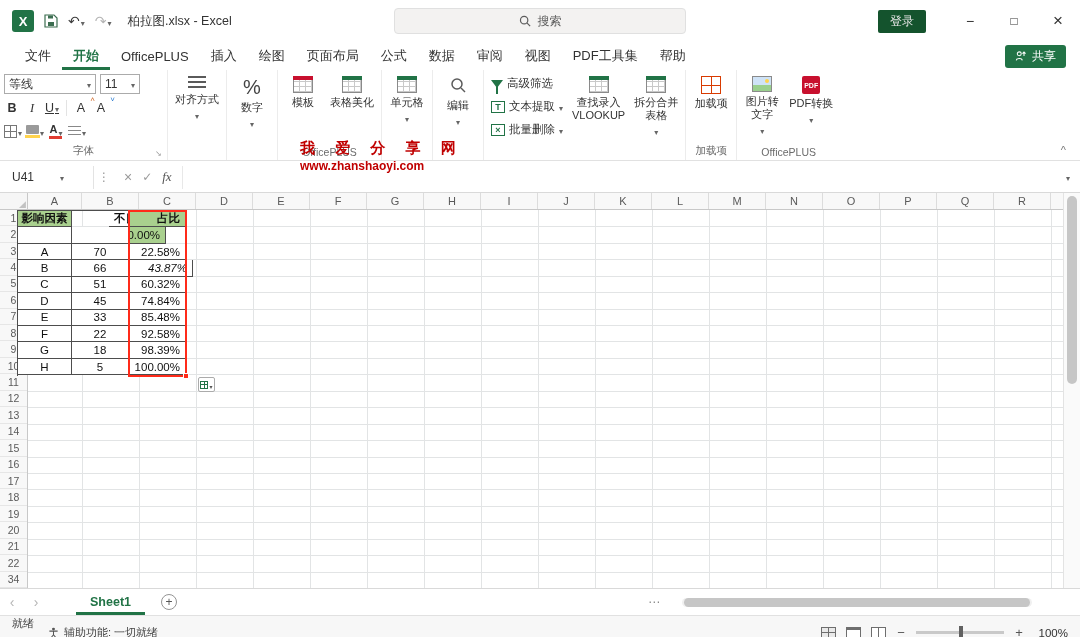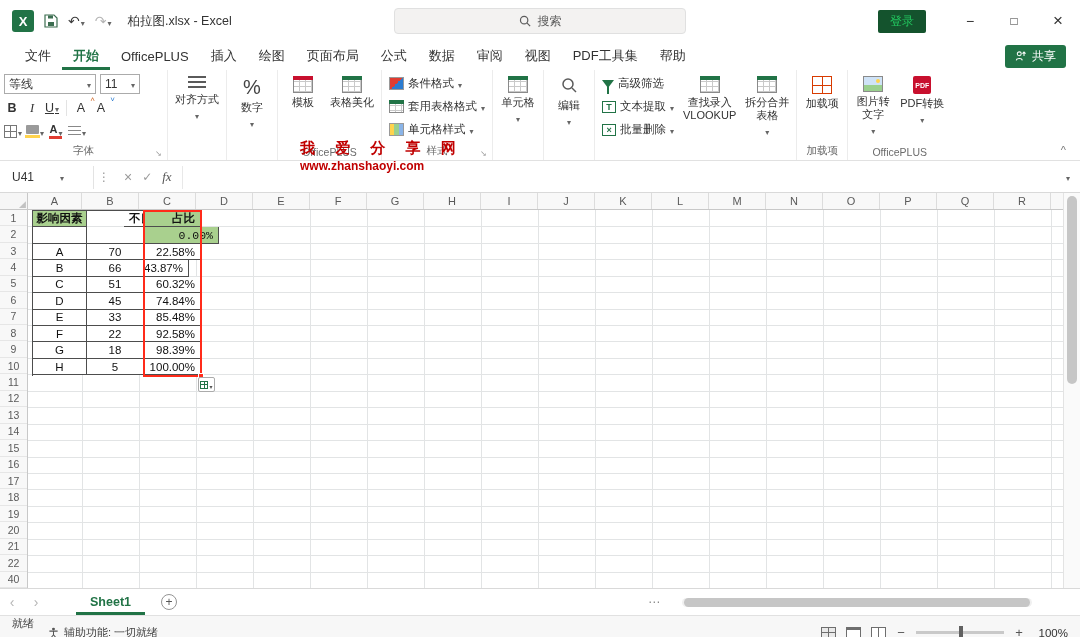--- a/index.html
+++ b/index.html
@@ -16,21 +16,21 @@
     display:flex;align-items:center;justify-content:center;border-radius:3px;margin:0 10px 0 12px;}
   .qat{display:flex;align-items:center;gap:10px;color:#444;}
   .qat .qbtn{display:flex;align-items:center;font-size:14px;color:#3d3d3d;cursor:default;}
   .i-dd::after{content:"▾";font-size:8px;color:#666;}
   .qbtn .i-dd{margin-left:1px;}
   .qbtn.dim{color:#b5b5b5;}
   .doc-title{margin-left:16px;font-size:12.5px;color:#333;}
   .searchbox{position:absolute;left:50%;top:8px;transform:translateX(-50%);width:292px;height:26px;
     background:#F3F2F1;border:1px solid #E0E0E0;border-radius:4px;display:flex;align-items:center;justify-content:center;gap:7px;color:#5c5c5c;}
   .tb-right{margin-left:auto;display:flex;align-items:center;height:100%;}
-  .login-btn{background:#14532d;color:#22c55e;font-size:12px;padding:3px 12px;border-radius:2px;margin-right:22px;cursor:default;}
+  .login-btn{background:#14532d;color:#e5e5e5;font-size:12px;padding:3px 12px;border-radius:2px;margin-right:22px;cursor:default;}
   .wbtn{width:44px;height:42px;display:flex;align-items:center;justify-content:center;font-size:14px;color:#333;}
   .i-min::after{content:"−";} .i-max::after{content:"□";font-size:12px;} .i-close::after{content:"×";font-size:17px;}
 
   
   .tabrow{position:absolute;left:0;top:42px;width:100%;height:28px;display:flex;align-items:stretch;background:#fff;padding-left:14px;}
   .rtabs{display:flex;}
   .rtab{padding:0 11px;display:flex;align-items:center;font-size:13px;color:#333;cursor:default;}
   .rtab.active{color:var(--accent);font-weight:700;box-shadow:inset 0 -3px 0 var(--accent);}
   .share-btn{margin-left:auto;margin-right:14px;align-self:center;background:var(--accent);color:#fff;border:none;
     display:flex;align-items:center;gap:5px;font-size:12px;padding:3px 10px;border-radius:3px;cursor:default;}
@@ -112,21 +112,21 @@
   .corner{position:absolute;left:0;top:0;width:28px;height:17px;background:#F6F6F6;border-right:1px solid #C8C8C8;border-bottom:1px solid #C8C8C8;}
   .corner-tri{position:absolute;right:1px;bottom:0;font-size:9px;color:#C2C2C2;line-height:9px;}
   .corner-tri::after{content:"◢";}
   .colheads{position:absolute;left:28px;top:0;right:0;height:17px;border-bottom:1px solid #C8C8C8;background:#F8F8F8;}
   .colhead{position:absolute;top:0;height:16px;font-size:11px;color:#5a5a5a;display:flex;align-items:center;justify-content:center;border-right:1px solid #DCDCDC;}
   .rowheads{position:absolute;left:0;top:17px;width:28px;bottom:0;border-right:1px solid #C8C8C8;background:#F8F8F8;}
   .rowhead{position:absolute;left:0;width:27px;font-size:10.5px;color:#5a5a5a;display:flex;align-items:center;justify-content:center;border-bottom:1px solid #E6E6E6;}
   .vline,.hline{position:absolute;background:#E2E4E5;}
   .vline{width:1px;top:17px;height:378px;}
   .hline{height:1px;left:28px;width:1035px;}
-  .toverlay{position:absolute;left:32px;top:17px;width:169px;height:166px;border-left:1px solid #4d4d4d;border-top:1px solid #4d4d4d;z-index:5;}
+  .toverlay{position:absolute;left:17px;top:17px;width:169px;height:166px;border-left:1px solid #4d4d4d;border-top:1px solid #4d4d4d;z-index:5;}
   .tcell{position:absolute;border-right:1px solid #4d4d4d;border-bottom:1px solid #4d4d4d;font-size:11.5px;color:#111;background:#fff;display:flex;align-items:center;justify-content:center;overflow:hidden;}
   .tcell.right{justify-content:flex-end;padding-right:5px;}
   .tcell.greenbg{background:var(--header-fill);}
   .tcell.hdr{font-weight:700;}
   .rangebox{position:absolute;left:110px;top:-1px;width:59px;height:167px;border:2px solid var(--range-border);pointer-events:none;z-index:6;}
   .fill-handle{position:absolute;right:-4px;bottom:-4px;width:6px;height:6px;background:var(--range-border);border:1px solid #fff;}
   .fill-options{position:absolute;left:198px;top:184px;width:17px;height:15px;background:#fff;border:1px solid #ABABAB;border-radius:2px;z-index:7;display:flex;align-items:center;justify-content:center;gap:1px;}
   .fo-grid{width:8px;height:8px;border:1px solid var(--accent);
     background:linear-gradient(var(--accent),var(--accent)) center/100% 1px no-repeat,linear-gradient(var(--accent),var(--accent)) center/1px 100% no-repeat;}
   .fo-dd::after{content:"▾";font-size:6px;color:#555;}
@@ -294,41 +294,20 @@
           <span class="blab">模板</span>
         </div>
         <div class="bb">
           <span class="tblic green"></span>
           <span class="blab">表格美化</span>
         </div>
       </div>
       <div class="grp-label"><span>OfficePLUS</span></div>
     </div>
 
-    <div class="grp">
-      <div class="grp-body" style="flex-direction:column;gap:2px;">
-        <span class="sb">
-            <span class="cf-ic"></span>
-            <span>条件格式</span>
-            <span class="i-dd"></span>
-          </span>
-        <span class="sb">
-            <span class="tblic green" style="width:15px;height:13px"></span>
-            <span>套用表格格式</span>
-            <span class="i-dd"></span>
-          </span>
-        <span class="sb">
-            <span class="cs-ic"></span>
-            <span>单元格样式</span>
-            <span class="i-dd"></span>
-          </span>
-      </div>
-      <div class="grp-label"><span>样式</span></div>
-      <span class="launcher"></span>
-    </div>
 
     <div class="grp">
       <div class="grp-body">
         <div class="bb">
           <span class="tblic green"></span>
           <span class="blab">单元格</span>
           <span class="i-dd"></span>
         </div>
       </div>
     </div>
@@ -470,21 +449,21 @@
         <div class="rowhead" style="top: 197.217px; height: 16.4348px;">13</div>
         <div class="rowhead" style="top: 213.652px; height: 16.4348px;">14</div>
         <div class="rowhead" style="top: 230.087px; height: 16.4348px;">15</div>
         <div class="rowhead" style="top: 246.522px; height: 16px;">16</div>
         <div class="rowhead" style="top: 262.957px; height: 16.4348px;">17</div>
         <div class="rowhead" style="top: 279.391px; height: 16.4348px;">18</div>
         <div class="rowhead" style="top: 295.826px; height: 16.4348px;">19</div>
         <div class="rowhead" style="top: 312.261px; height: 16.4348px;">20</div>
         <div class="rowhead" style="top: 328.696px; height: 16.4348px;">21</div>
         <div class="rowhead" style="top: 345.13px; height: 16.4348px;">22</div>
-        <div class="rowhead" style="top: 361.565px; height: 16.4348px;">40</div>
+        <div class="rowhead" style="top: 361.565px; height: 16.4348px;">34</div>
       </div>
     <div id="gridlines">
         <div class="vline" style="left: 82px;"></div>
         <div class="vline" style="left: 139px;"></div>
         <div class="vline" style="left: 196px;"></div>
         <div class="vline" style="left: 253px;"></div>
         <div class="vline" style="left: 310px;"></div>
         <div class="vline" style="left: 367px;"></div>
         <div class="vline" style="left: 424px;"></div>
         <div class="vline" style="left: 481px;"></div>
@@ -521,27 +500,27 @@
         <div class="hline" style="top: 362.13px;"></div>
         <div class="hline" style="top: 378.565px;"></div>
       </div>
     <div class="toverlay" id="tableOverlay">
 
     <div class="tcell hdr greenbg" style="left: 0px; top: 0px; width: 54px; height: 16.4348px;">影响因素</div>
         <div class="tcell hdr" style="left: 54px; top: 0px; width: 57px; height: 16.4348px; margin-left: 37px;">不良频数</div>
         <div class="tcell right hdr greenbg" style="left: 111px; top: 0px; width: 57px; height: 16.4348px;">占比</div>
         <div class="tcell" style="left: 0px; top: 16.4348px; width: 54px; height: 16.4348px;"></div>
         <div class="tcell" style="left: 54px; top: 16.4348px; width: 57px; height: 16.4348px;"></div>
-        <div class="tcell right greenbg" style="left: 111px; top: 16.4348px; width: 75px; height: 16.4348px; font-family: Liberation Mono, monospace;">0.00%</div>
+        <div class="tcell right greenbg" style="left: 111px; top: 16.4348px; width: 37px; height: 16.4348px;">0.00%</div>
         <div class="tcell" style="left: 0px; top: 32.8696px; width: 54px; height: 16.4348px;">A</div>
         <div class="tcell" style="left: 54px; top: 32.8696px; width: 57px; height: 16.4348px;">70</div>
         <div class="tcell right" style="left: 111px; top: 32.8696px; width: 57px; height: 16.4348px;">22.58%</div>
         <div class="tcell" style="left: 0px; top: 49.3043px; width: 54px; height: 16.4348px;">B</div>
         <div class="tcell" style="left: 54px; top: 49.3043px; width: 57px; height: 16.4348px;">66</div>
-        <div class="tcell right" style="left: 111px; top: 49.3043px; width: 45px; height: 16.4348px;">43.87%</div>
+        <div class="tcell right" style="left: 111px; top: 49.3043px; width: 64px; height: 16.4348px; font-style: italic;">43.87%</div>
         <div class="tcell" style="left: 0px; top: 65.7391px; width: 54px; height: 16.4348px;">C</div>
         <div class="tcell" style="left: 54px; top: 65.7391px; width: 57px; height: 16.4348px;">51</div>
         <div class="tcell right" style="left: 111px; top: 65.7391px; width: 57px; height: 16.4348px;">60.32%</div>
         <div class="tcell" style="left: 0px; top: 82.1739px; width: 54px; height: 16.4348px;">D</div>
         <div class="tcell" style="left: 54px; top: 82.1739px; width: 57px; height: 16.4348px;">45</div>
         <div class="tcell right" style="left: 111px; top: 82.1739px; width: 57px; height: 16.4348px;">74.84%</div>
         <div class="tcell" style="left: 0px; top: 98.6087px; width: 54px; height: 16.4348px;">E</div>
         <div class="tcell" style="left: 54px; top: 98.6087px; width: 57px; height: 16.4348px;">33</div>
         <div class="tcell right" style="left: 111px; top: 98.6087px; width: 57px; height: 16.4348px;">85.48%</div>
         <div class="tcell" style="left: 0px; top: 115.043px; width: 54px; height: 16.4348px;">F</div>

